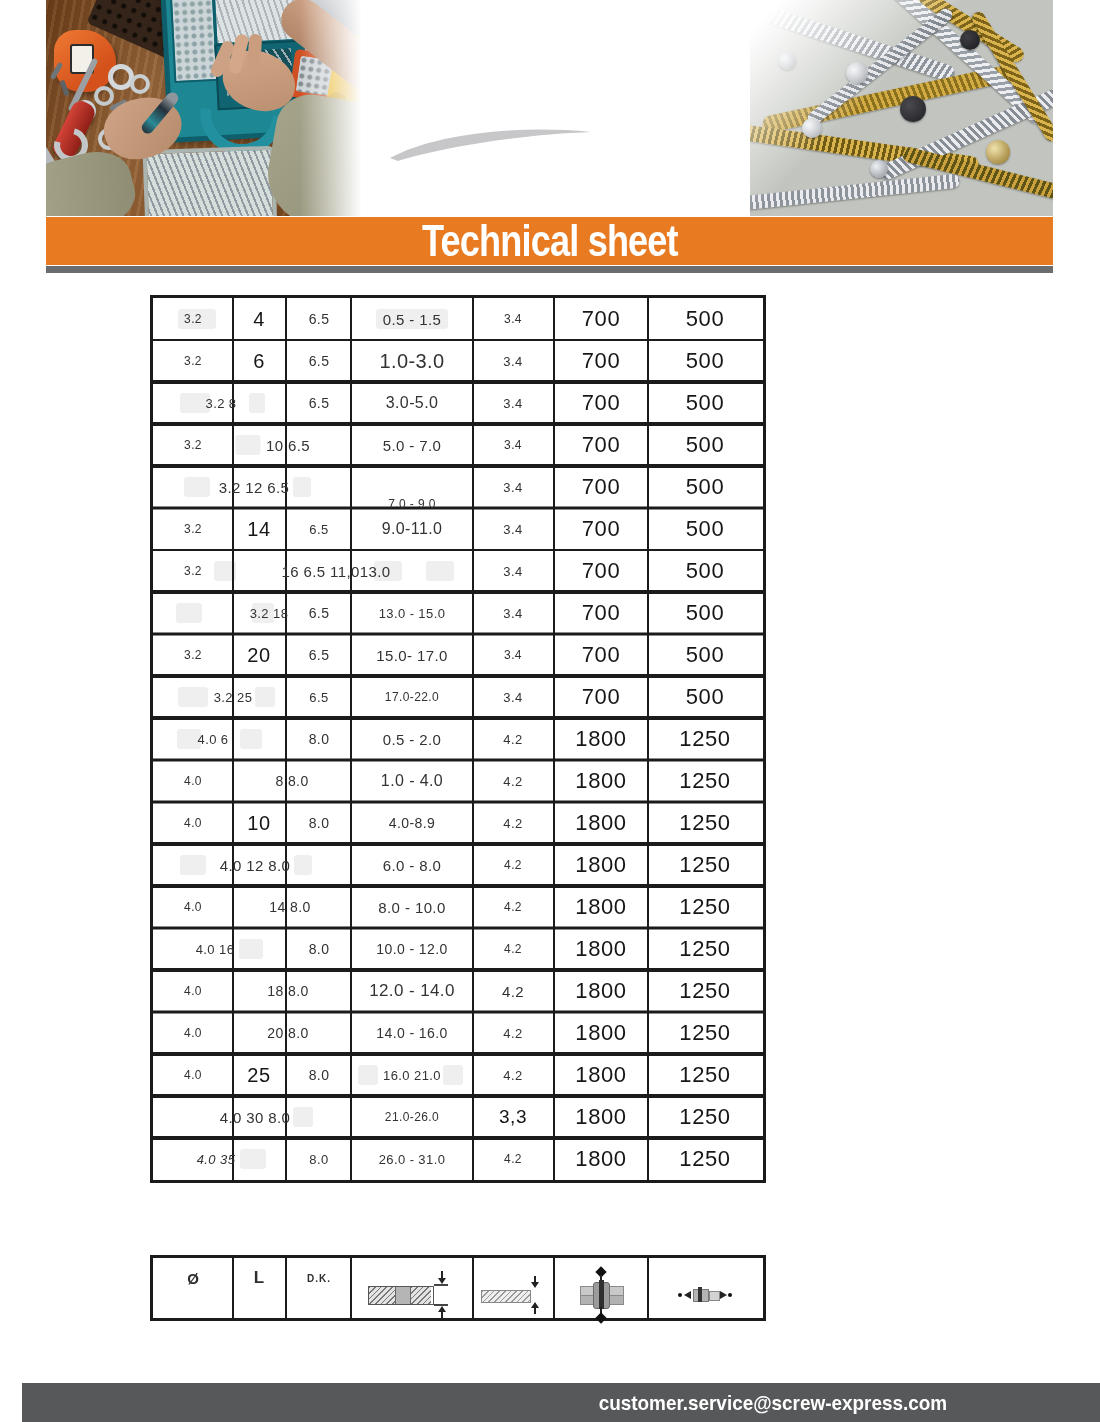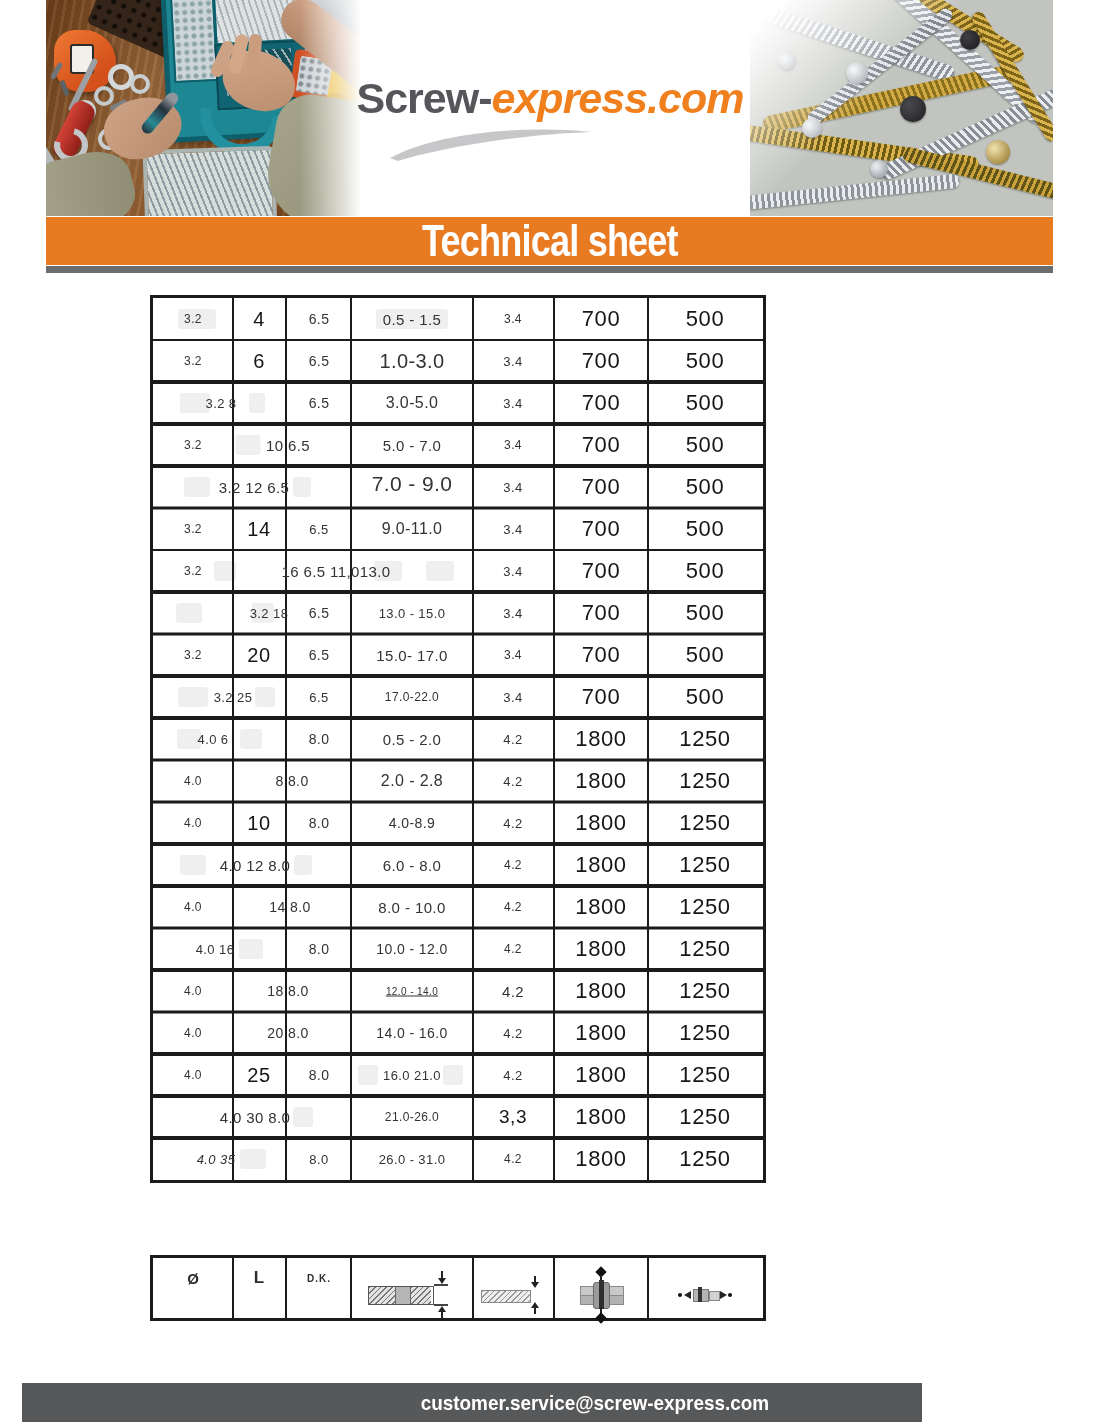--- a/index.html
+++ b/index.html
@@ -68,21 +68,21 @@
   .tens-wrap{position:relative;width:52px;height:56px;}
   .diamond{position:absolute;width:8px;height:8px;background:#111;transform:rotate(45deg);}
   .shear-wrap{position:relative;width:56px;height:20px;}
   .dot{position:absolute;width:4px;height:4px;background:#111;border-radius:50%;}
   .tri-left{position:absolute;width:0;height:0;border-top:4px solid transparent;
      border-bottom:4px solid transparent;border-right:7px solid #222;}
   .tri-right{position:absolute;width:0;height:0;border-top:4px solid transparent;
      border-bottom:4px solid transparent;border-left:7px solid #222;}
 
   
-  .footer-bar{position:absolute;left:22px;top:1383px;width:900px;height:39px;background:#57585A;
+  .footer-bar{position:absolute;left:22px;top:1383px;width:1078px;height:39px;background:#57585A;
      display:flex;align-items:center;justify-content:flex-end;padding-right:153px;box-sizing:border-box;}
   .footer-email{color:#fff;font-weight:bold;font-size:21px;display:inline-block;
      transform:scaleX(.9);transform-origin:right center;white-space:nowrap;letter-spacing:0;}
 </style>
 </head>
 <body>
 
 <div class="page">
 
   <div class="photo photo-left">
@@ -141,23 +141,20 @@
     <div class="head" style="left:96px;top:62px;width:22px;height:22px;background:radial-gradient(circle at 35% 35%,#f4f5f7,#8b9198);"></div>
     <div class="head" style="left:150px;top:96px;width:26px;height:26px;background:radial-gradient(circle at 35% 35%,#4a4a4e,#1f1f23);"></div>
     <div class="head" style="left:52px;top:118px;width:20px;height:20px;background:radial-gradient(circle at 35% 35%,#f4f5f7,#9aa0a7);"></div>
     <div class="head" style="left:210px;top:30px;width:20px;height:20px;background:radial-gradient(circle at 35% 35%,#3f3f43,#191a1d);"></div>
     <div class="head" style="left:236px;top:140px;width:24px;height:24px;background:radial-gradient(circle at 35% 35%,#f0e2ae,#8f6f1f);"></div>
     <div class="head" style="left:120px;top:160px;width:18px;height:18px;background:radial-gradient(circle at 35% 35%,#eef0f3,#868d95);"></div>
     <div class="head" style="left:28px;top:52px;width:18px;height:18px;background:radial-gradient(circle at 35% 35%,#e8eaed,#7c838b);"></div>
     <div class="fade-corner"></div>
   </div>
 
-  <div class="logo-line">
-    <span class="logo-gray">Screw-</span><span class="logo-orange">express.com</span>
-  </div>
   <svg class="swoosh" width="205" height="42" viewBox="0 0 205 42">
     <path d="M2,37 C48,12 132,4 203,11 C140,13 58,25 10,40 Z" fill="#c7c7c9"></path>
   </svg>
 
   <div class="banner" style="background:#E87A22;">
     <span class="banner-title">Technical sheet</span>
   </div>
   <div class="banner-underline"></div>
 
   <div class="rivet-table" id="rivet-table">
@@ -214,21 +211,21 @@
       <div class="cell big" style="left: 552px; top: 105px; font-size: 22px;">500</div>
       <div class="hline" style="top: 126px; height: 4px; transform: translateY(-50%);"></div>
       <div class="cell" style="left: 40px; top: 147px; font-size: 12px;">3.2</div>
       <div class="cell" style="left: 135px; top: 147px; font-size: 15px;">10 6.5</div>
       <div class="cell" style="left: 259px; top: 147px; font-size: 15px;">5.0 - 7.0</div>
       <div class="cell" style="left: 360px; top: 147px; font-size: 12px;">3.4</div>
       <div class="cell big" style="left: 448px; top: 147px; font-size: 22px;">700</div>
       <div class="cell big" style="left: 552px; top: 147px; font-size: 22px;">500</div>
       <div class="hline" style="top: 168px; height: 4px; transform: translateY(-50%);"></div>
       <div class="cell" style="left: 101px; top: 189px; font-size: 15px;">3.2 12 6.5</div>
-      <div class="cell" style="left: 259px; top: 186px; font-size: 21px;">7.0 - 9.0</div>
+      <div class="cell" style="left: 259px; top: 206px; font-size: 12px;">7.0 - 9.0</div>
       <div class="cell" style="left: 360px; top: 189px; font-size: 13px;">3.4</div>
       <div class="cell big" style="left: 448px; top: 189px; font-size: 22px;">700</div>
       <div class="cell big" style="left: 552px; top: 189px; font-size: 22px;">500</div>
       <div class="hline" style="top: 210px; height: 3px; transform: translateY(-50%);"></div>
       <div class="cell" style="left: 40px; top: 231px; font-size: 12px;">3.2</div>
       <div class="cell big" style="left: 106px; top: 231px; font-size: 20px;">14</div>
       <div class="cell" style="left: 166px; top: 231px; font-size: 13px;">6.5</div>
       <div class="cell" style="left: 259px; top: 231px; font-size: 16px;">9.0-11.0</div>
       <div class="cell" style="left: 360px; top: 231px; font-size: 13px;">3.4</div>
       <div class="cell big" style="left: 448px; top: 231px; font-size: 22px;">700</div>
@@ -264,21 +261,21 @@
       <div class="hline" style="top: 420px; height: 4px; transform: translateY(-50%);"></div>
       <div class="cell" style="left: 60px; top: 441px; font-size: 13px;">4.0 6</div>
       <div class="cell" style="left: 166px; top: 441px; font-size: 14px;">8.0</div>
       <div class="cell" style="left: 259px; top: 441px; font-size: 15px;">0.5 - 2.0</div>
       <div class="cell" style="left: 360px; top: 441px; font-size: 13px;">4.2</div>
       <div class="cell big" style="left: 448px; top: 441px; font-size: 22px;">1800</div>
       <div class="cell big" style="left: 552px; top: 441px; font-size: 22px;">1250</div>
       <div class="hline" style="top: 462px; height: 3px; transform: translateY(-50%);"></div>
       <div class="cell" style="left: 40px; top: 483px; font-size: 12px;">4.0</div>
       <div class="cell" style="left: 139px; top: 483px; font-size: 14px;">8 8.0</div>
-      <div class="cell" style="left: 259px; top: 483px; font-size: 16px;">2.0 - 2.8</div>
+      <div class="cell" style="left: 259px; top: 483px; font-size: 16px;">1.0 - 4.0</div>
       <div class="cell" style="left: 360px; top: 483px; font-size: 13px;">4.2</div>
       <div class="cell big" style="left: 448px; top: 483px; font-size: 22px;">1800</div>
       <div class="cell big" style="left: 552px; top: 483px; font-size: 22px;">1250</div>
       <div class="hline" style="top: 504px; height: 3px; transform: translateY(-50%);"></div>
       <div class="cell" style="left: 40px; top: 525px; font-size: 12px;">4.0</div>
       <div class="cell big" style="left: 106px; top: 525px; font-size: 20px;">10</div>
       <div class="cell" style="left: 166px; top: 525px; font-size: 14px;">8.0</div>
       <div class="cell" style="left: 259px; top: 525px; font-size: 14px;">4.0-8.9</div>
       <div class="cell" style="left: 360px; top: 525px; font-size: 13px;">4.2</div>
       <div class="cell big" style="left: 448px; top: 525px; font-size: 22px;">1800</div>
@@ -299,21 +296,21 @@
       <div class="hline" style="top: 630px; height: 3px; transform: translateY(-50%);"></div>
       <div class="cell" style="left: 62px; top: 651px; font-size: 13px;">4.0 16</div>
       <div class="cell" style="left: 166px; top: 651px; font-size: 14px;">8.0</div>
       <div class="cell" style="left: 259px; top: 651px; font-size: 14px;">10.0 - 12.0</div>
       <div class="cell" style="left: 360px; top: 651px; font-size: 12px;">4.2</div>
       <div class="cell big" style="left: 448px; top: 651px; font-size: 22px;">1800</div>
       <div class="cell big" style="left: 552px; top: 651px; font-size: 22px;">1250</div>
       <div class="hline" style="top: 672px; height: 4px; transform: translateY(-50%);"></div>
       <div class="cell" style="left: 40px; top: 693px; font-size: 12px;">4.0</div>
       <div class="cell" style="left: 135px; top: 693px; font-size: 14px;">18 8.0</div>
-      <div class="cell" style="left: 259px; top: 693px; font-size: 10px; text-decoration: underline;">12.0 - 14.0</div>
+      <div class="cell" style="left: 259px; top: 693px; font-size: 17px;">12.0 - 14.0</div>
       <div class="cell" style="left: 360px; top: 693px; font-size: 15px;">4.2</div>
       <div class="cell big" style="left: 448px; top: 693px; font-size: 22px;">1800</div>
       <div class="cell big" style="left: 552px; top: 693px; font-size: 22px;">1250</div>
       <div class="hline" style="top: 714px; height: 3px; transform: translateY(-50%);"></div>
       <div class="cell" style="left: 40px; top: 735px; font-size: 12px;">4.0</div>
       <div class="cell" style="left: 135px; top: 735px; font-size: 14px;">20 8.0</div>
       <div class="cell" style="left: 259px; top: 735px; font-size: 14px;">14.0 - 16.0</div>
       <div class="cell" style="left: 360px; top: 735px; font-size: 13px;">4.2</div>
       <div class="cell big" style="left: 448px; top: 735px; font-size: 22px;">1800</div>
       <div class="cell big" style="left: 552px; top: 735px; font-size: 22px;">1250</div>

